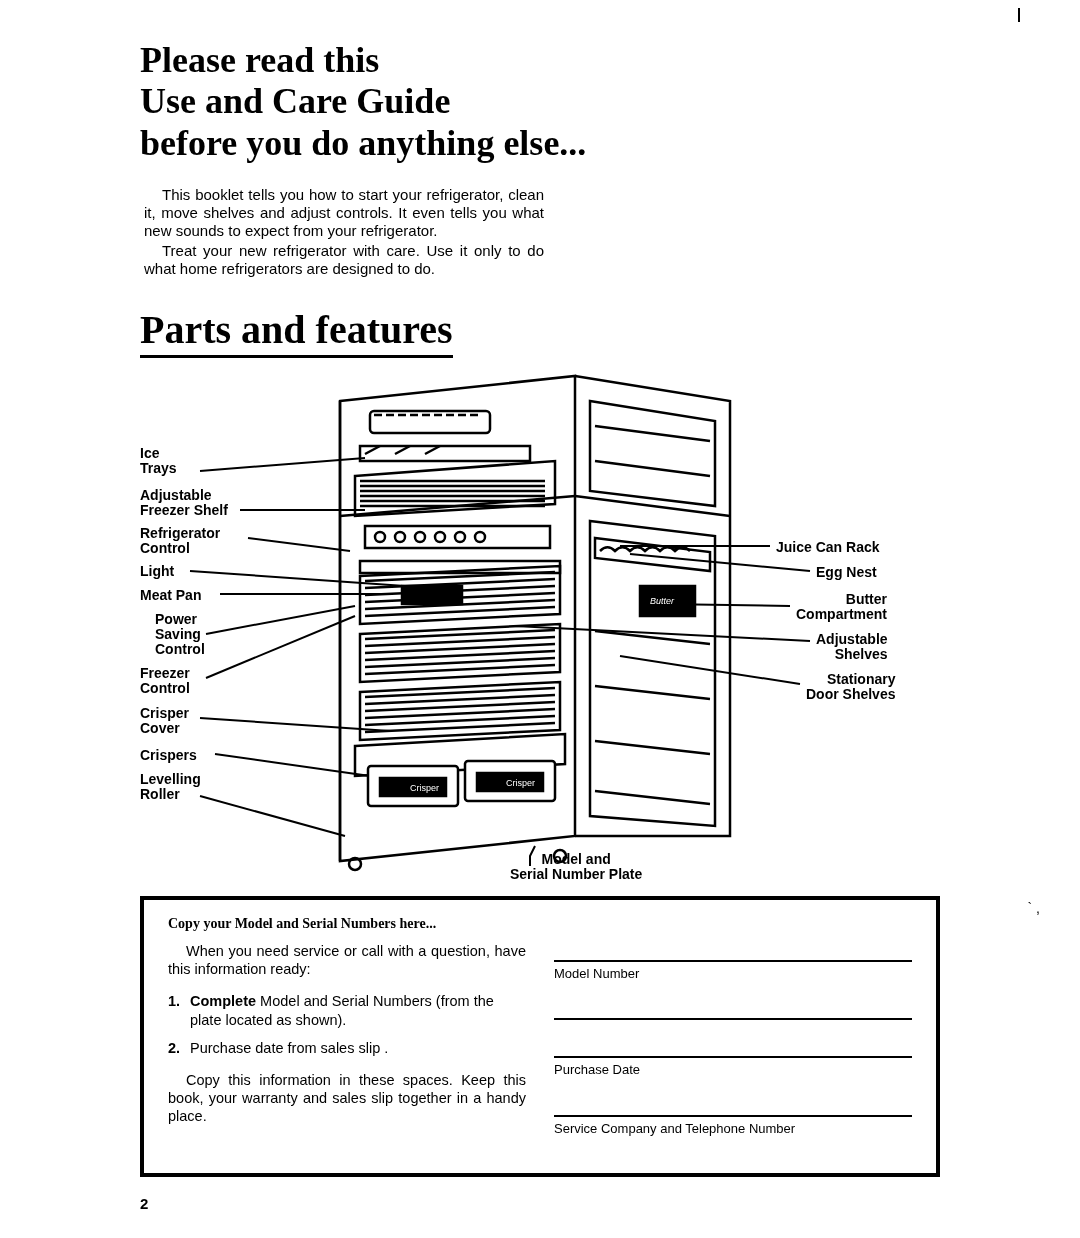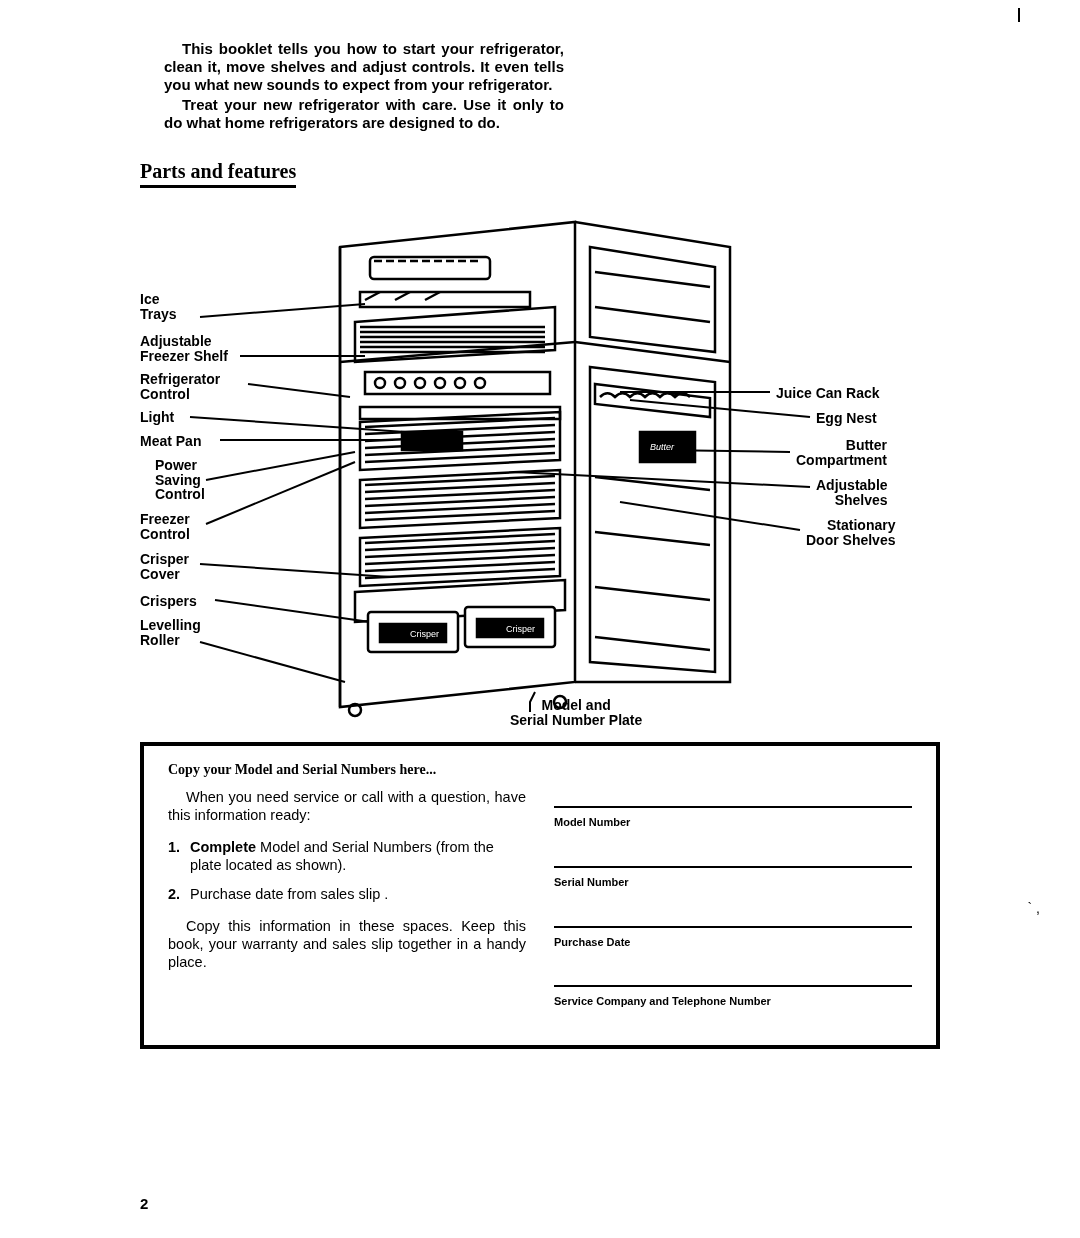--- a/index.html
+++ b/index.html
@@ -19,34 +19,33 @@
     font-weight: bold;
     font-size: 36px;
     line-height: 1.15;
     margin-bottom: 22px;
   }
   .intro {
     width: 400px;
     font-size: 15px;
     line-height: 1.2;
     text-align: justify;
-    margin-left: 24px;
+    margin-left: 4px;
     margin-bottom: 28px;
-    font-weight: bold;
   }
   .intro p { text-indent: 18px; }
   .intro p + p { margin-top: 2px; }
   .section-head {
     font-family: "Times New Roman", Times, serif;
     font-weight: bold;
-    font-size: 20px;
+    font-size: 40px;
     display: inline-block;
     border-bottom: 3px solid #000;
     padding-bottom: 2px;
-    margin-bottom: 24px;
+    margin-bottom: 8px;
   }
   .diagram {
     position: relative;
     height: 520px;
     margin-bottom: 10px;
   }
   .fridge-svg {
     position: absolute;
     left: 170px;
     top: 0;
@@ -79,21 +78,21 @@
   }
   .col-left, .col-right { flex: 1; font-size: 14.5px; line-height: 1.25; }
   .col-left p { text-align: justify; }
   .col-left .indent { text-indent: 18px; }
   .col-left ol { list-style: none; margin: 14px 0; }
   .col-left li { margin-bottom: 10px; padding-left: 22px; position: relative; }
   .col-left li .num { position: absolute; left: 0; font-weight: bold; }
   .col-left li .bold { font-weight: bold; }
   .field { margin-bottom: 18px; }
   .field .line { border-bottom: 2px solid #000; height: 20px; margin-bottom: 4px; }
-  .field .flabel { font-weight: bold; font-size: 11px; margin-top: 8px; }
+  .field .flabel { font-weight: normal; font-size: 13px; }
   .pagenum {
     position: absolute;
     left: 140px;
     bottom: 26px;
     font-weight: bold;
     font-size: 15px;
   }
   .tick { position: absolute; font-size: 14px; }
   .lines-svg {
     position: absolute;
@@ -101,20 +100,25 @@
     width: 800px;
     height: 520px;
     pointer-events: none;
   }
 </style>
 </head>
 <body>
 
 <div class="page">
 
+  <h1 class="title">
+    <span>Please read this</span><br>
+    <span>Use and Care Guide</span><br>
+    <span>before you do anything else...</span>
+  </h1>
 
   <div class="intro">
     <p>This booklet tells you how to start your refrigerator, clean it, move shelves and adjust controls. It even tells you what new sounds to expect from your refrigerator.</p>
     <p>Treat your new refrigerator with care. Use it only to do what home refrigerators are designed to do.</p>
   </div>
 
   <h2 class="section-head">Parts and features</h2>
 
   <div class="diagram">
 
@@ -236,21 +240,20 @@
         </ol>
         <p class="indent">Copy this information in these spaces. Keep this book, your warranty and sales slip together in a handy place.</p>
       </div>
       <div class="col-right">
         <div class="field">
           <div class="line"></div>
           <div class="flabel">Model Number</div>
         </div>
         <div class="field">
           <div class="line"></div>
-          <div class="flabel">Serial Number</div>
         </div>
         <div class="field">
           <div class="line"></div>
           <div class="flabel">Purchase Date</div>
         </div>
         <div class="field">
           <div class="line"></div>
           <div class="flabel">Service Company and Telephone Number</div>
         </div>
       </div>

